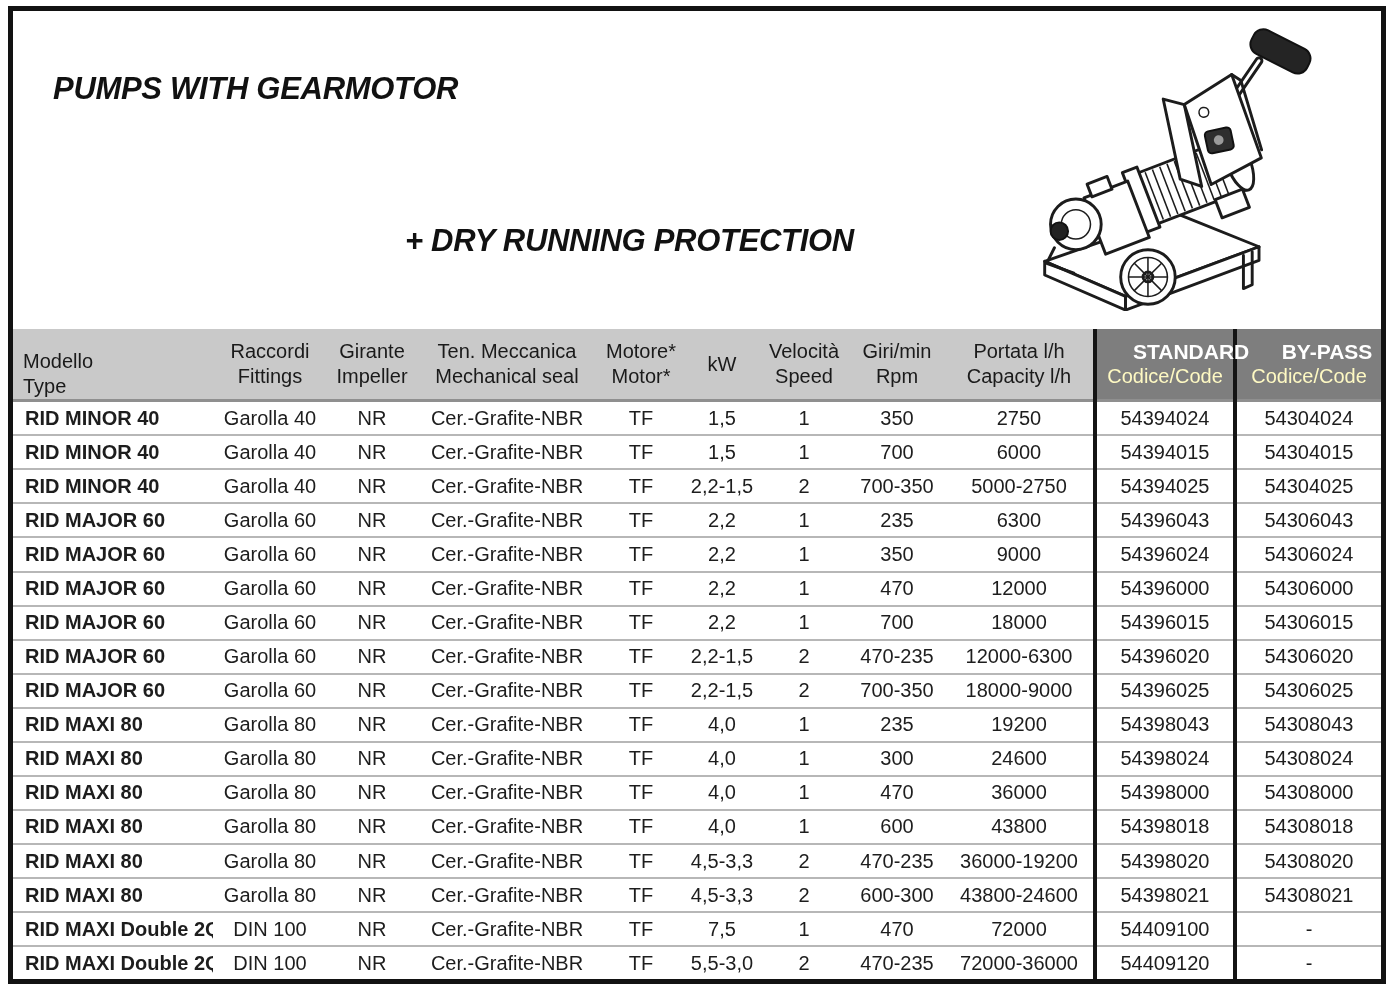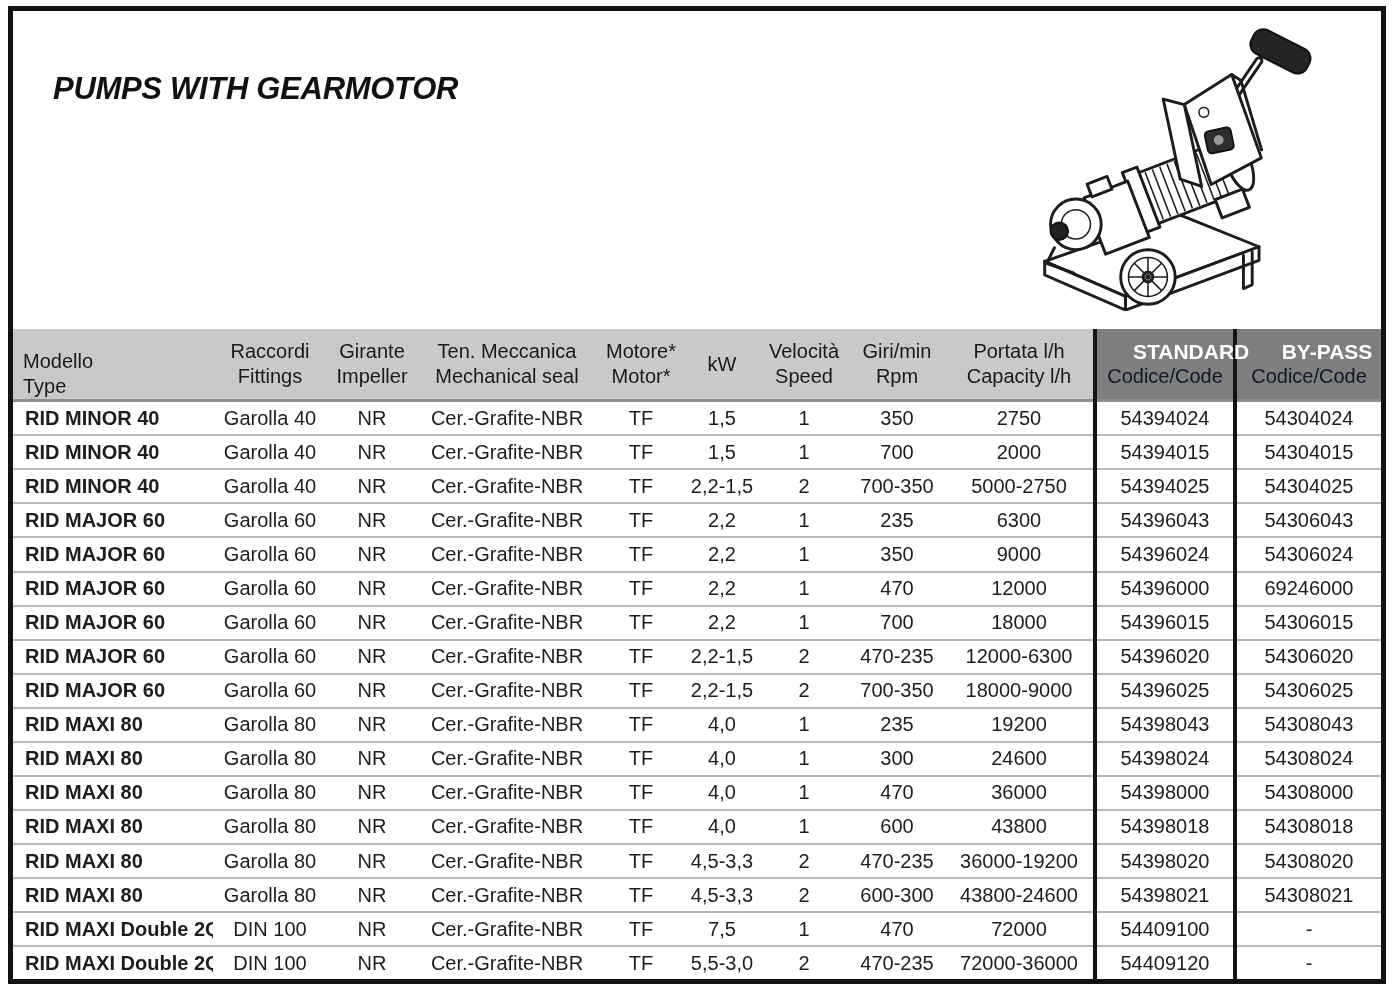--- a/index.html
+++ b/index.html
@@ -18,38 +18,39 @@
 
   table.spec{flex:1;width:100%;border-collapse:collapse;table-layout:fixed;}
   thead th{background:#c9c9c9;font-weight:normal;font-size:20px;
            vertical-align:middle;padding:0;height:70px;
            border-bottom:3px solid #8f8f8f;}
   .hwrap{display:flex;flex-direction:column;justify-content:center;
          height:100%;line-height:25px;}
   th.h0 .hwrap{align-items:flex-start;padding-left:10px;justify-content:flex-end;}
   th.dark{background:#7e7e7e;color:#ffffff;}
   th.dark .l1{font-weight:bold;font-size:21px;padding-left:36px;}
-  th.dark .l2{color:#0f172a;}
+  th.dark .l2{color:#fef9c3;}
   th.cut-left, td.cut-left{border-left:4px solid #141414;}
   tbody td{font-size:20px;text-align:center;border-top:2px solid #b7b7b7;
            padding:0;white-space:nowrap;overflow:hidden;color:#1d1d1d;}
   tbody tr:first-child td{border-top:none;}
   td.c0{text-align:left;padding-left:12px;font-weight:bold;}
   svg .ln{fill:none;stroke:#1c1c1c;stroke-width:3;stroke-linejoin:round;stroke-linecap:round;}
   svg .fw{fill:#ffffff;stroke:#1c1c1c;stroke-width:3;stroke-linejoin:round;}
   svg .thin{fill:none;stroke:#1c1c1c;stroke-width:1.6;}
 </style>
 </head>
 <body>
 
 <div class="page">
   <div class="frame">
 
     <div class="top">
       <div class="title-line t1">PUMPS WITH GEARMOTOR</div>
+      <div class="title-line t3">+ DRY RUNNING PROTECTION</div>
 
       <div class="art">
         <svg viewBox="0 0 310 300" width="302" height="298">
 
           <polygon class="fw" points="12,252 95,288 232,237 150,204"></polygon>
           <polygon class="fw" points="12,252 12,266 95,302 95,288"></polygon>
           <polygon class="fw" points="95,302 95,288 232,237 232,251"></polygon>
           <polyline class="ln" points="216,246 216,280 225,276 225,242"></polyline>
 
           <circle class="fw" cx="118" cy="268" r="28"></circle>
@@ -207,21 +208,21 @@
           </tr>
           <tr>
             <td class="c0">RID MINOR 40</td>
             <td class="c1">Garolla 40</td>
             <td class="c2">NR</td>
             <td class="c3">Cer.-Grafite-NBR</td>
             <td class="c4">TF</td>
             <td class="c5">1,5</td>
             <td class="c6">1</td>
             <td class="c7">700</td>
-            <td class="c8">2000</td>
+            <td class="c8">6000</td>
             <td class="c9 cut-left">54394015</td>
             <td class="c10 cut-left">54304015</td>
           </tr>
           <tr>
             <td class="c0">RID MINOR 40</td>
             <td class="c1">Garolla 40</td>
             <td class="c2">NR</td>
             <td class="c3">Cer.-Grafite-NBR</td>
             <td class="c4">TF</td>
             <td class="c5">2,2-1,5</td>
@@ -261,21 +262,21 @@
             <td class="c0">RID MAJOR 60</td>
             <td class="c1">Garolla 60</td>
             <td class="c2">NR</td>
             <td class="c3">Cer.-Grafite-NBR</td>
             <td class="c4">TF</td>
             <td class="c5">2,2</td>
             <td class="c6">1</td>
             <td class="c7">470</td>
             <td class="c8">12000</td>
             <td class="c9 cut-left">54396000</td>
-            <td class="c10 cut-left">69246000</td>
+            <td class="c10 cut-left">54306000</td>
           </tr>
           <tr>
             <td class="c0">RID MAJOR 60</td>
             <td class="c1">Garolla 60</td>
             <td class="c2">NR</td>
             <td class="c3">Cer.-Grafite-NBR</td>
             <td class="c4">TF</td>
             <td class="c5">2,2</td>
             <td class="c6">1</td>
             <td class="c7">700</td>

